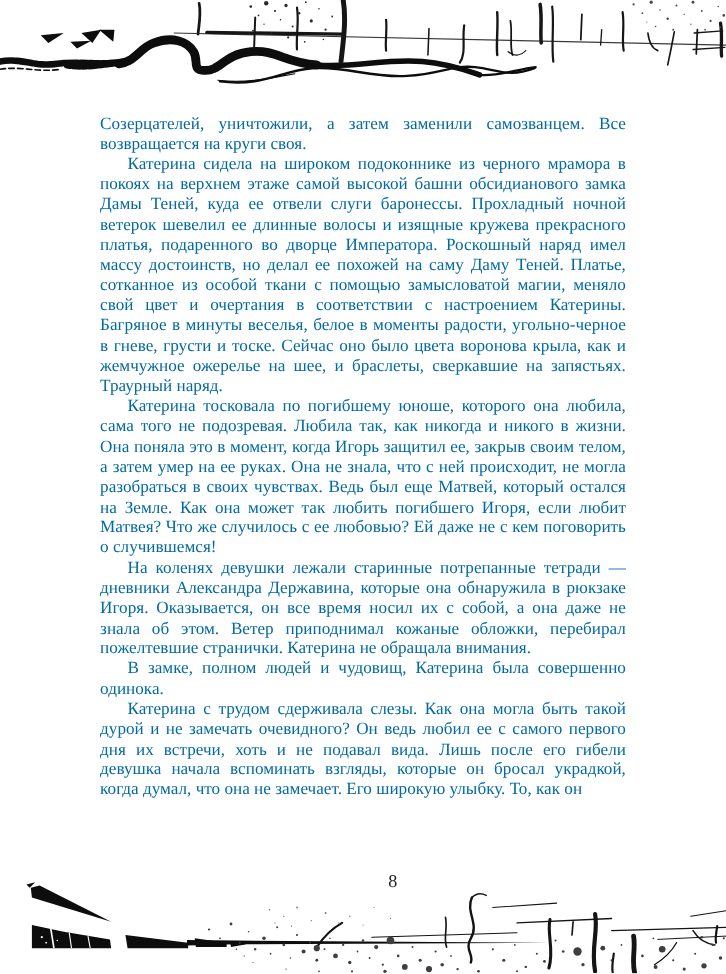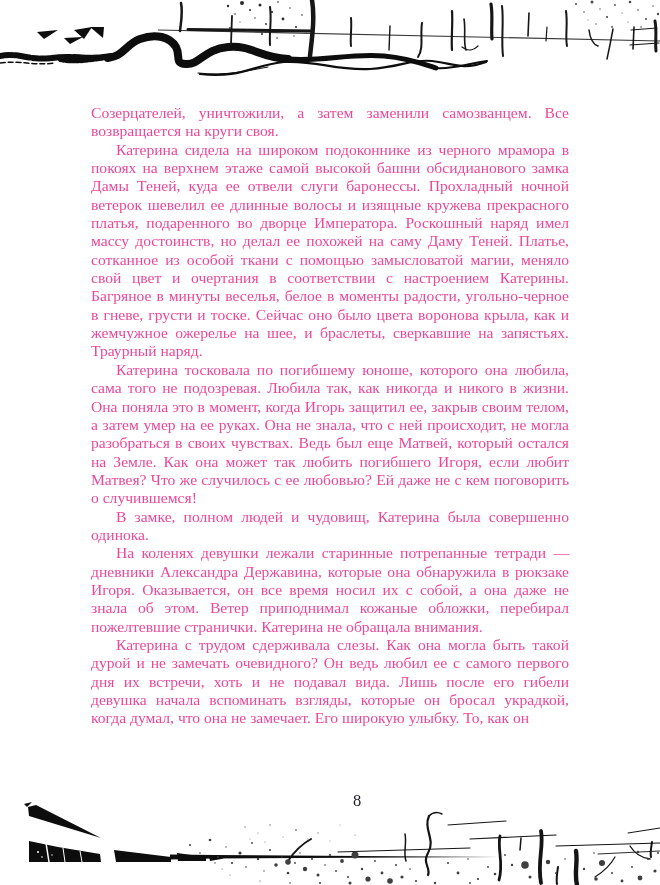--- a/index.html
+++ b/index.html
@@ -27,21 +27,21 @@
     top: 795px;
     left: 0;
     width: 660px;
     height: 90px;
   }
   .text-block {
     position: absolute;
     top: 104px;
     left: 91px;
     width: 478px;
-    color: #ec4899;
+    color: #0369a1;
     font-size: 15.6px;
     line-height: 18.35px;
     text-align: justify;
   }
   .text-block p {
     margin: 0;
     padding: 0;
     text-indent: 25px;
   }
   .text-block p.no-indent {
@@ -146,22 +146,22 @@
       <circle cx="641" cy="27" r="0.8"></circle>
         <circle cx="655" cy="25" r="0.6"></circle>
         <circle cx="588" cy="20" r="0.5"></circle>
     </g>
   </svg>
 
   <main class="text-block">
     <p class="no-indent">Созерцателей, уничтожили, а затем заменили самозванцем. Все возвращается на круги своя.</p>
     <p>Катерина сидела на широком подоконнике из черного мрамора в покоях на верхнем этаже самой высокой башни обсидианового замка Дамы Теней, куда ее отвели слуги баронессы. Прохладный ночной ветерок шевелил ее длинные волосы и изящные кружева прекрасного платья, подаренного во дворце Императора. Роскошный наряд имел массу достоинств, но делал ее похожей на саму Даму Теней. Платье, сотканное из особой ткани с помощью замысловатой магии, меняло свой цвет и очертания в соответствии с настроением Катерины. Багряное в минуты веселья, белое в моменты радости, угольно-черное в гневе, грусти и тоске. Сейчас оно было цвета воронова крыла, как и жемчужное ожерелье на шее, и браслеты, сверкавшие на запястьях. Траурный наряд.</p>
     <p>Катерина тосковала по погибшему юноше, которого она любила, сама того не подозревая. Любила так, как никогда и никого в жизни. Она поняла это в момент, когда Игорь защитил ее, закрыв своим телом, а затем умер на ее руках. Она не знала, что с ней происходит, не могла разобраться в своих чувствах. Ведь был еще Матвей, который остался на Земле. Как она может так любить погибшего Игоря, если любит Матвея? Что же случилось с ее любовью? Ей даже не с кем поговорить о случившемся!</p>
+    <p>На коленях девушки лежали старинные потрепанные тетради — дневники Александра Державина, которые она обнаружила в рюкзаке Игоря. Оказывается, он все время носил их с собой, а она даже не знала об этом. Ветер приподнимал кожаные обложки, перебирал пожелтевшие странички. Катерина не обращала внимания.</p>
     <p>В замке, полном людей и чудовищ, Катерина была совершенно одинока.</p>
-    <p>На коленях девушки лежали старинные потрепанные тетради — дневники Александра Державина, которые она обнаружила в рюкзаке Игоря. Оказывается, он все время носил их с собой, а она даже не знала об этом. Ветер приподнимал кожаные обложки, перебирал пожелтевшие странички. Катерина не обращала внимания.</p>
     <p>Катерина с трудом сдерживала слезы. Как она могла быть такой дурой и не замечать очевидного? Он ведь любил ее с самого первого дня их встречи, хоть и не подавал вида. Лишь после его гибели девушка начала вспоминать взгляды, которые он бросал украдкой, когда думал, что она не замечает. Его широкую улыбку. То, как он</p>
   </main>
 
   <div class="page-number">8</div>
 
   <svg class="art-bottom" viewBox="0 0 660 90" aria-hidden="true">
     <g fill="#0d0d0d">
       <polygon points="24,9 32,7 27,12"></polygon>
       <polygon points="28,12 36,10 101,43 29,21"></polygon>
       <polygon points="29,46 58,52 100,59 101,67 29,67"></polygon>

